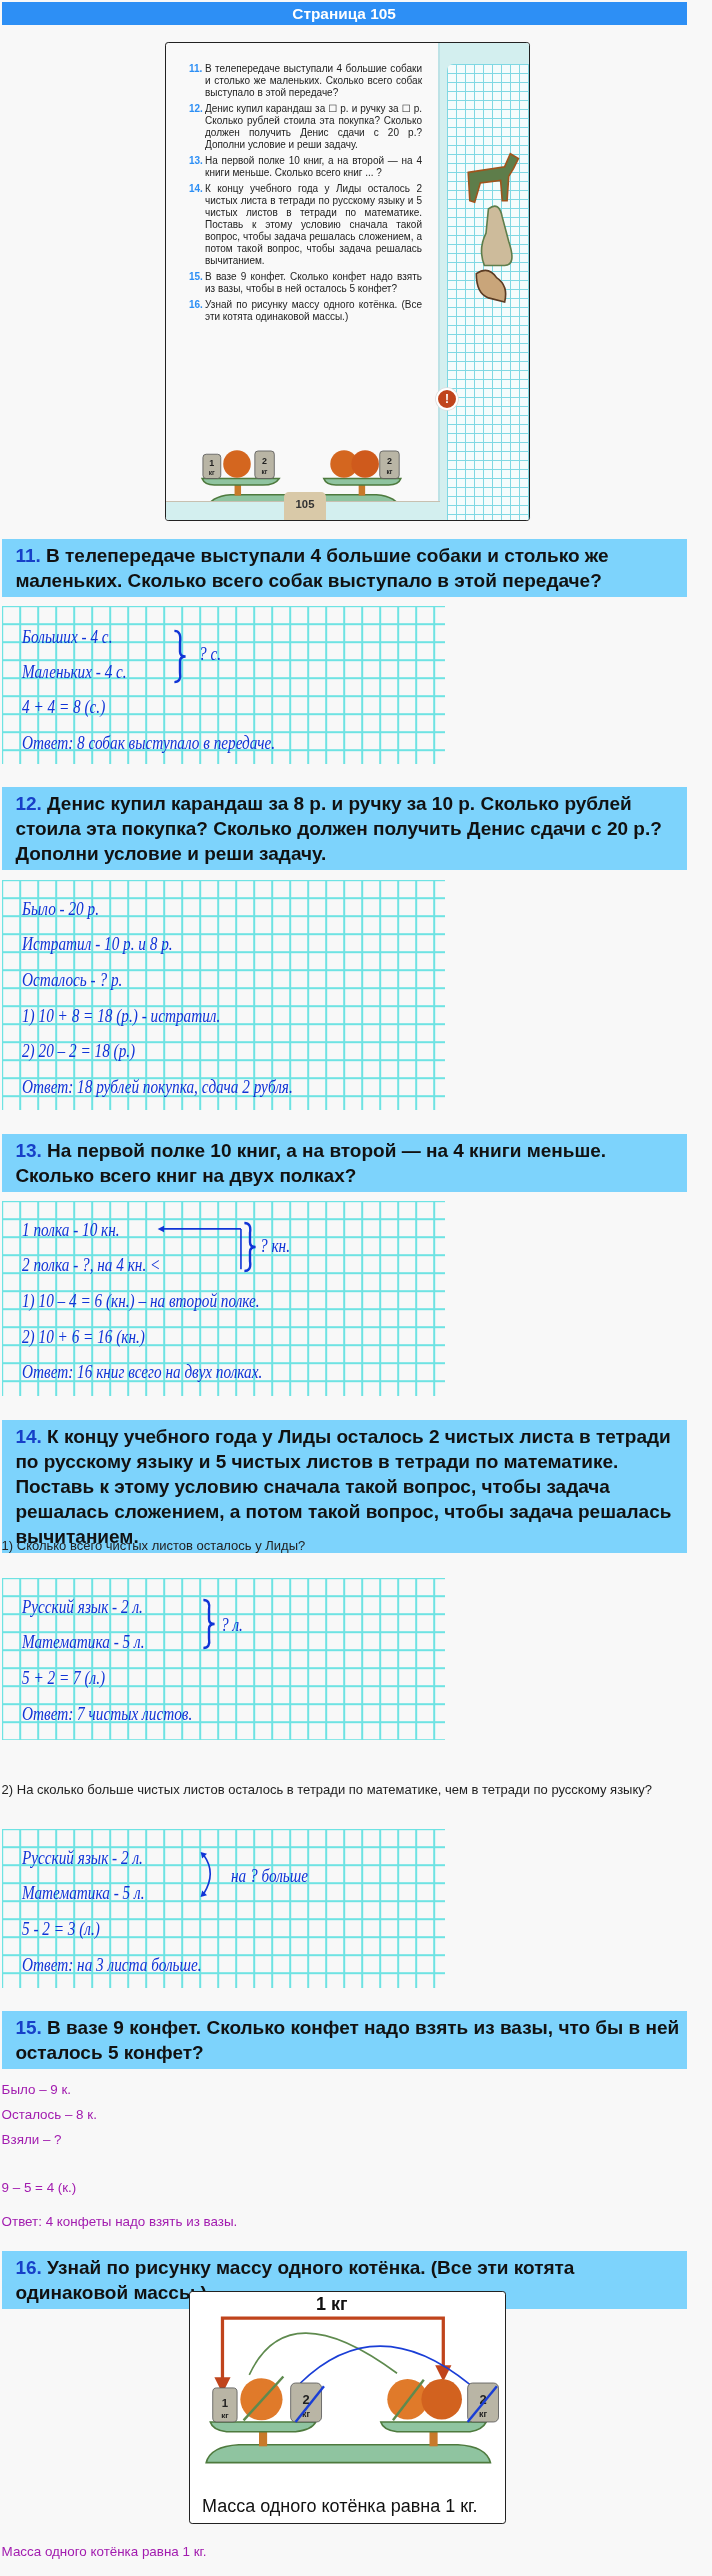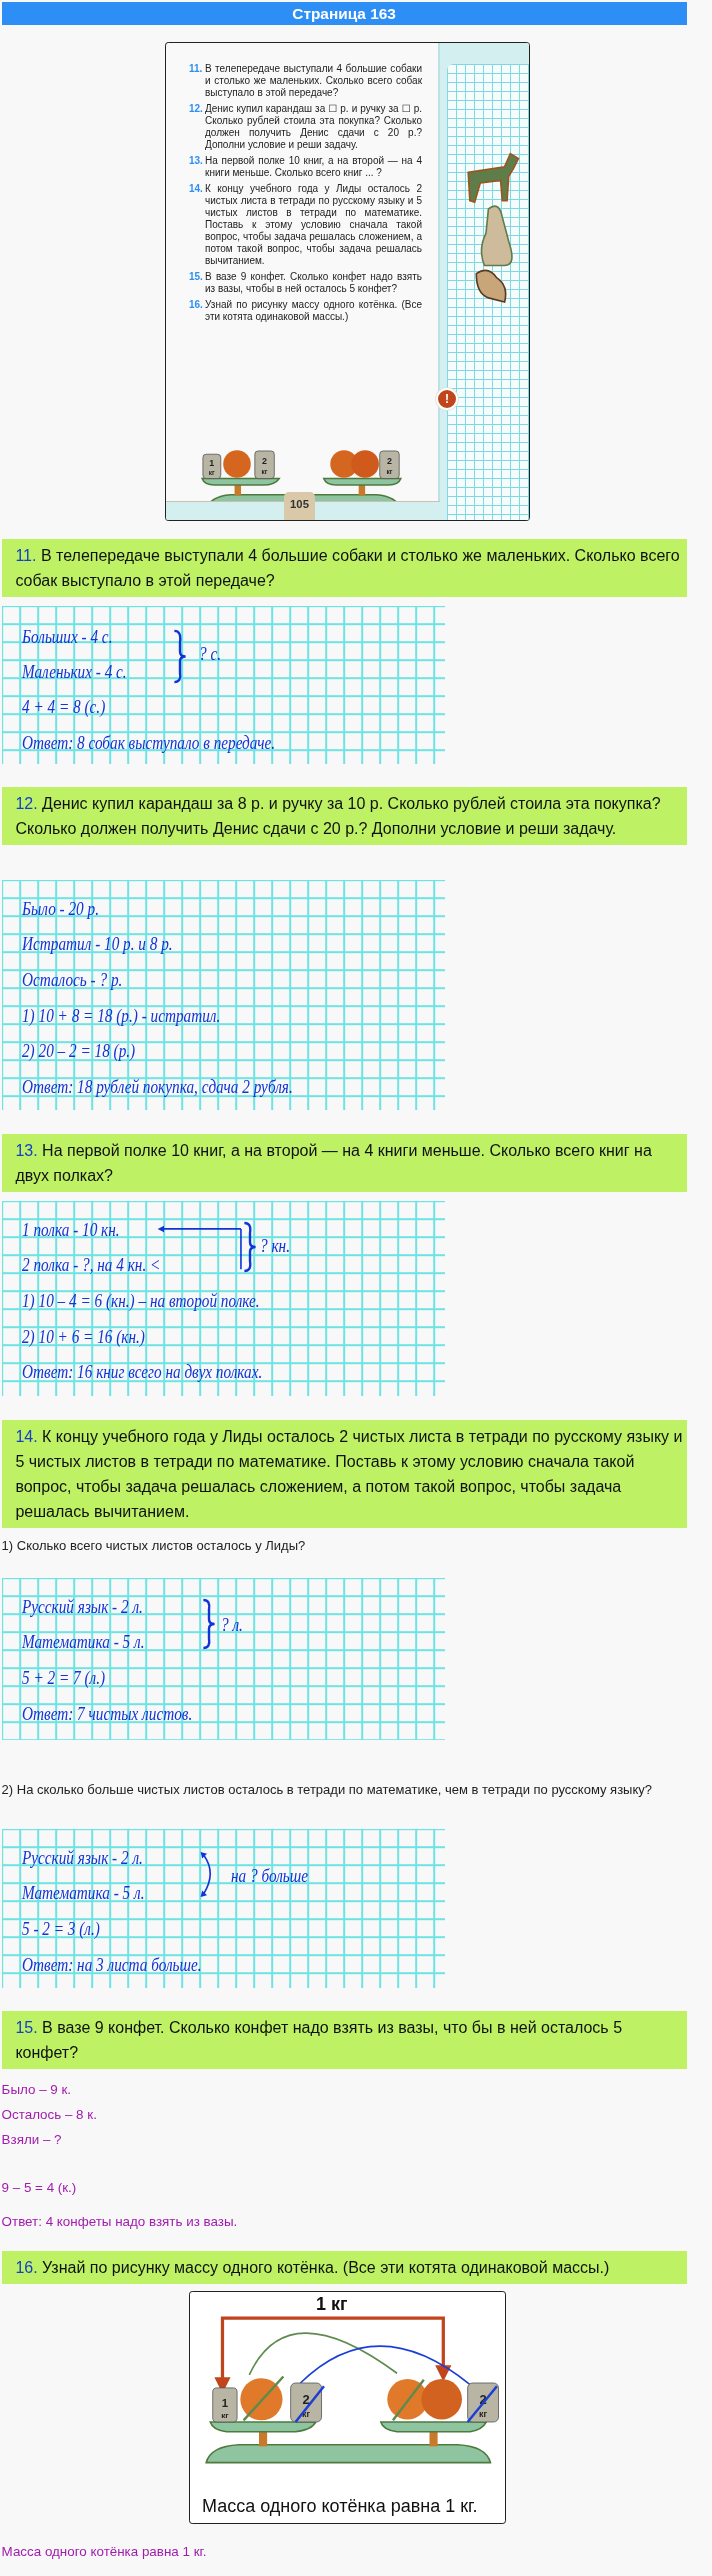--- a/index.html
+++ b/index.html
@@ -27,39 +27,39 @@
     background-image:
       linear-gradient(#7fd8e3 0.8px, transparent 0.8px),
       linear-gradient(90deg, #7fd8e3 0.8px, transparent 0.8px);
     background-size:9px 9px;
   }
   .book .bottom-strip {
     position:absolute; left:0; right:89px; bottom:0; height:18px; background:#d3efef;
     border-top:1.6px solid #c8c0b0;
   }
   .book .pnum {
-    position:absolute; left:118px; bottom:0; width:31px; height:27.6px; background:#d9c9a8;
+    position:absolute; left:118px; bottom:0; width:42px; height:27.6px; background:#d9c9a8;
     border-radius:4.9px 4.9px 0 0; text-align:center; font-size:11.3px; font-weight:bold;
     line-height:24px; color:#333;
   }
   .book .text { position:absolute; left:23px; top:19.5px; width:233px; font-size:10px; line-height:12px; color:#222; }
   .book .task { display:flex; margin-bottom:4px; text-align:justify; }
   .book .task .n { color:#2d8ff5; font-weight:bold; width:16px; flex:none; }
   .book .warn {
     position:absolute; left:270px; top:345px; width:18px; height:18px; border-radius:50%;
     background:#c0441c; color:#fff; font-weight:bold; text-align:center; line-height:18px;
     font-size:12px; border:2.4px solid #fff; box-shadow:0 0 0 0.8px #ddd;
   }
   .dog { position:absolute; }
   
   .scales { position:absolute; left:32px; top:395px; width:211px; height:73px; }
   
   .task-head {
-    position:absolute; left:1.6px; width:685px; background:#bef264;
-    font-weight:normal; font-size:16px; line-height:25px; padding:4px 0 4px 13.8px; box-sizing:border-box;
+    position:absolute; left:1.6px; width:685px; background:#7dd3fc;
+    font-weight:bold; font-size:19px; line-height:25px; padding:4px 0 4px 13.8px; box-sizing:border-box;
   }
   .task-head .num { color:#1740c8; }
   
   .nb {
     position:absolute; left:2.4px; width:443px;
     background-color:#f8f8f8;
     background-image:
       linear-gradient(#6ee3e3 1.6px, transparent 1.6px),
       linear-gradient(90deg, #6ee3e3 1.6px, transparent 1.6px);
     background-size:18px 18px;
@@ -72,21 +72,21 @@
   .fig16 {
     position:absolute; left:189px; top:2291px; width:315px; height:231px; background:#fff;
     border:0.8px solid #222; border-radius:3.2px;
   }
   .fig16 .caption { position:absolute; left:12px; bottom:6.5px; font-size:18px; color:#111; }
   .fig16 .label-kg { position:absolute; left:126px; top:2.4px; font-size:18px; font-weight:bold; }
 </style>
 </head>
 <body>
 
-<div class="page-header">Страница 163</div>
+<div class="page-header">Страница 105</div>
 
 <div class="book">
   <div class="right">
     <div class="grid"></div>
     <svg class="dog" style="left:20px;top:101px" width="65" height="162" viewBox="0 0 80 200">
       <path d="M10 35 L55 28 L62 12 L72 18 L66 30 L60 40 L58 70 L52 70 L50 45 L25 48 L18 72 L12 70 Z" fill="#5e7d4a" stroke="#a0541c" stroke-width="2"></path>
       <path d="M35 80 Q48 70 52 90 L60 120 Q70 150 55 150 L30 150 Q22 130 32 110 Z" fill="#cdbb9b" stroke="#5e7d4a" stroke-width="2"></path>
       <path d="M20 160 Q35 150 45 165 Q60 175 55 195 L35 190 Q20 185 20 160 Z" fill="#c9a57a" stroke="#5a3a22" stroke-width="2"></path>
     </svg>
   </div>

